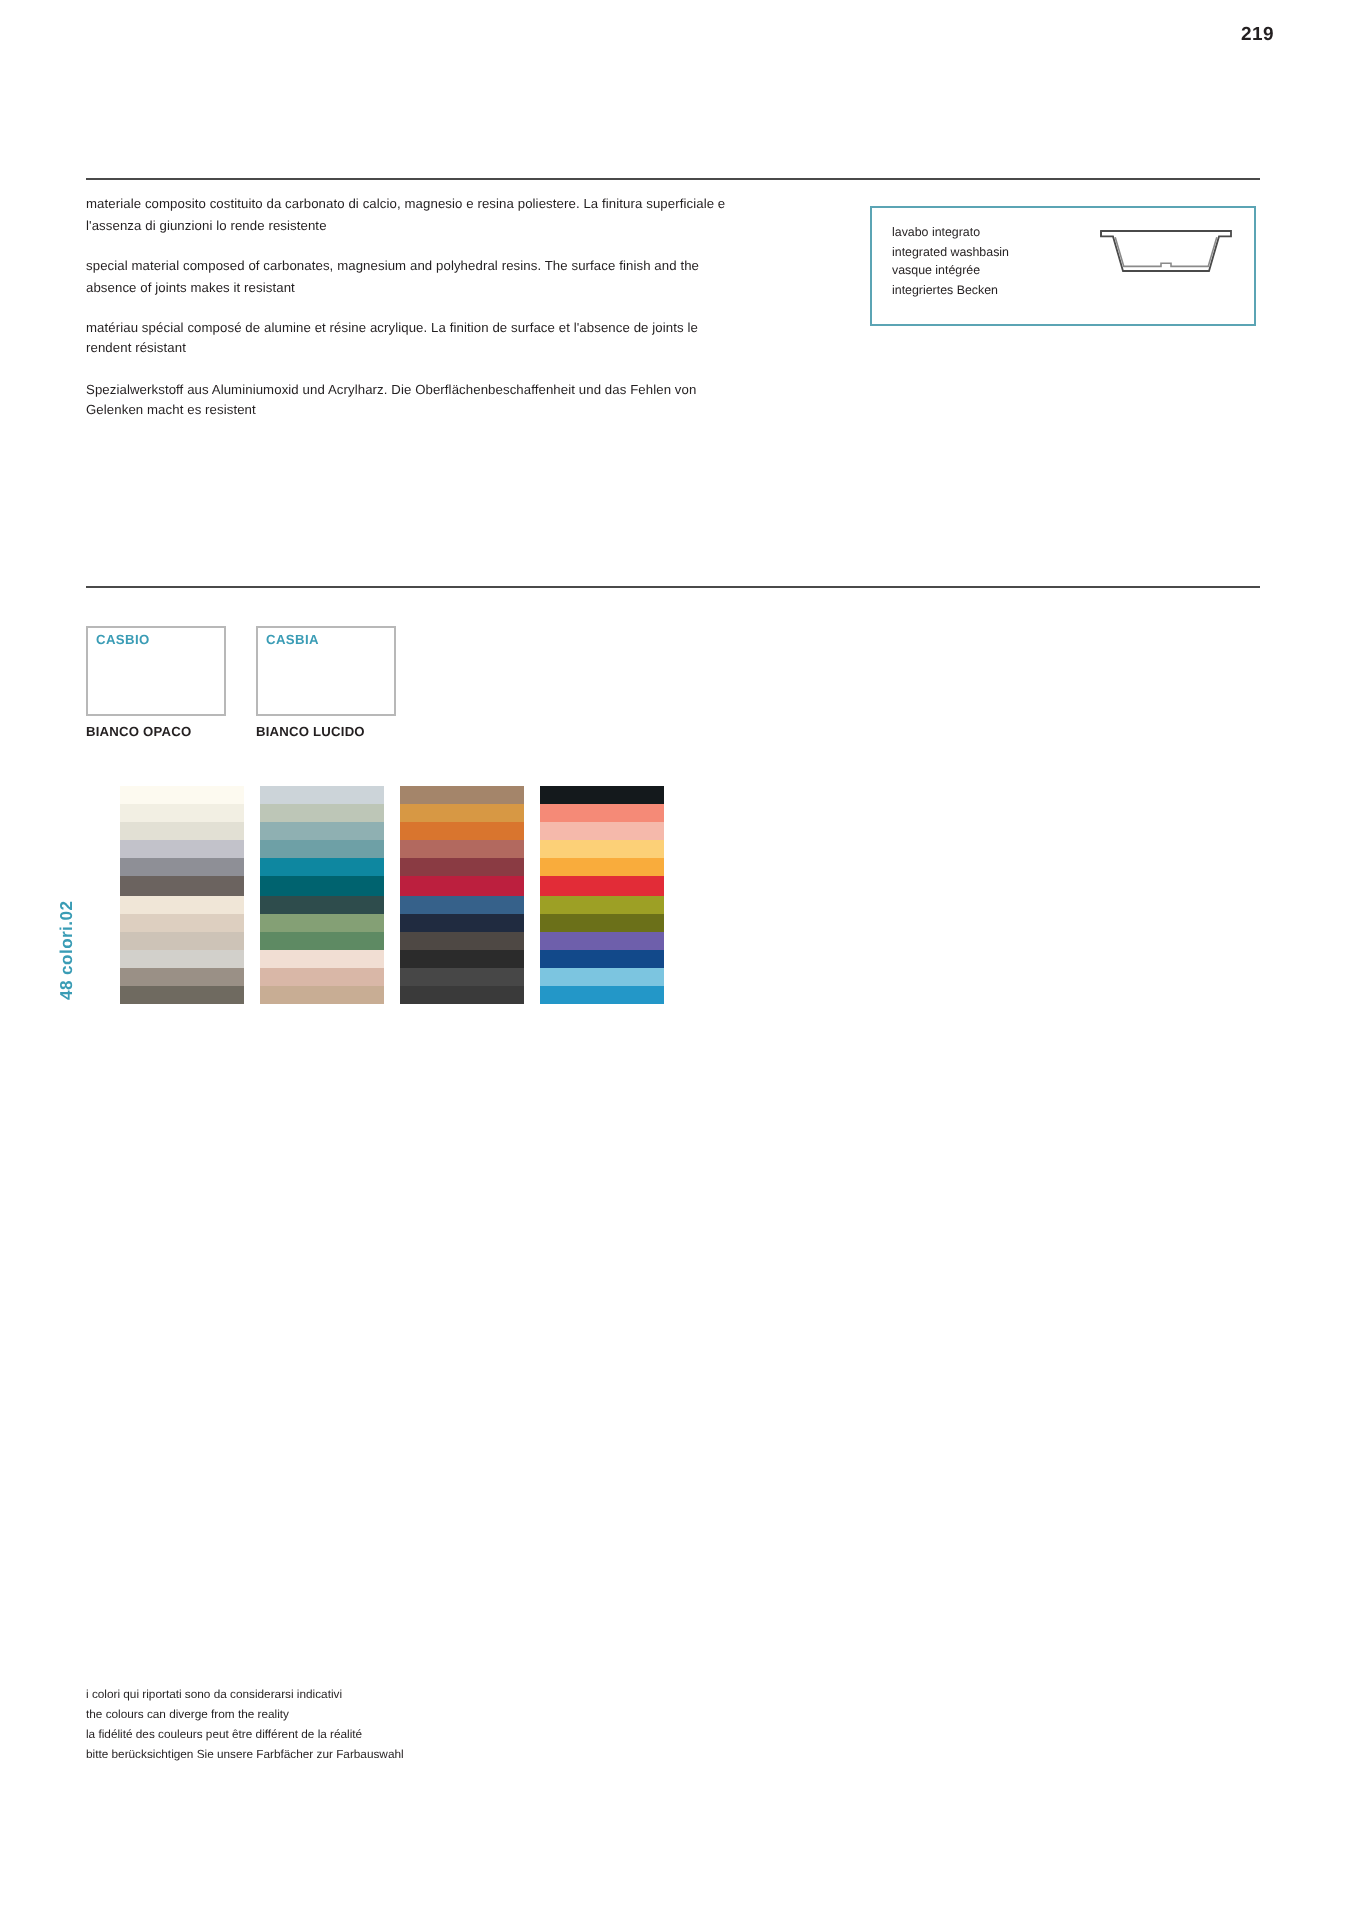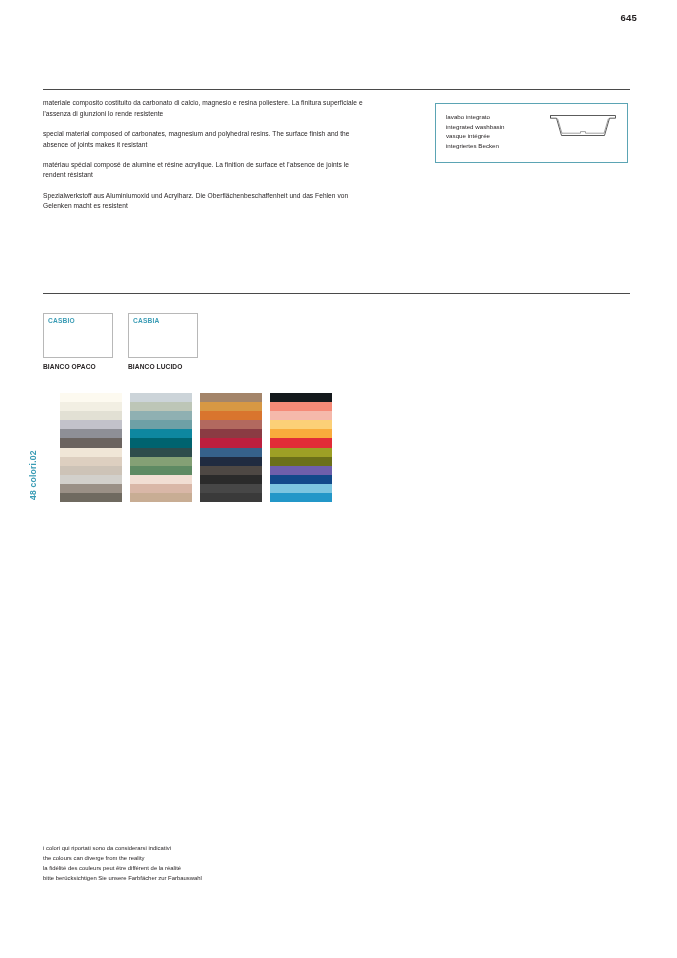--- a/index.html
+++ b/index.html
@@ -169,21 +169,21 @@
     font-size: 5.9px;
     line-height: 1.72;
     color: #231f20;
   }
 </style>
 </head>
 <body>
 
 <div class="page">
 
-  <div class="page-number">645</div>
+  <div class="page-number">219</div>
 
   <div class="rule rule-top"></div>
 
   <div class="descriptions">
     <p class="desc-para">materiale composito costituito da carbonato di calcio, magnesio e resina poliestere. La finitura superficiale e l'assenza di giunzioni lo rende resistente</p>
     <p class="desc-para">special material composed of carbonates, magnesium and polyhedral resins. The surface finish and the absence of joints makes it resistant</p>
     <p class="desc-para">matériau spécial composé de alumine et résine acrylique. La finition de surface et l'absence de joints le rendent résistant</p>
     <p class="desc-para">Spezialwerkstoff aus Aluminiumoxid und Acrylharz. Die Oberflächenbeschaffenheit und das Fehlen von Gelenken macht es resistent</p>
   </div>
 

